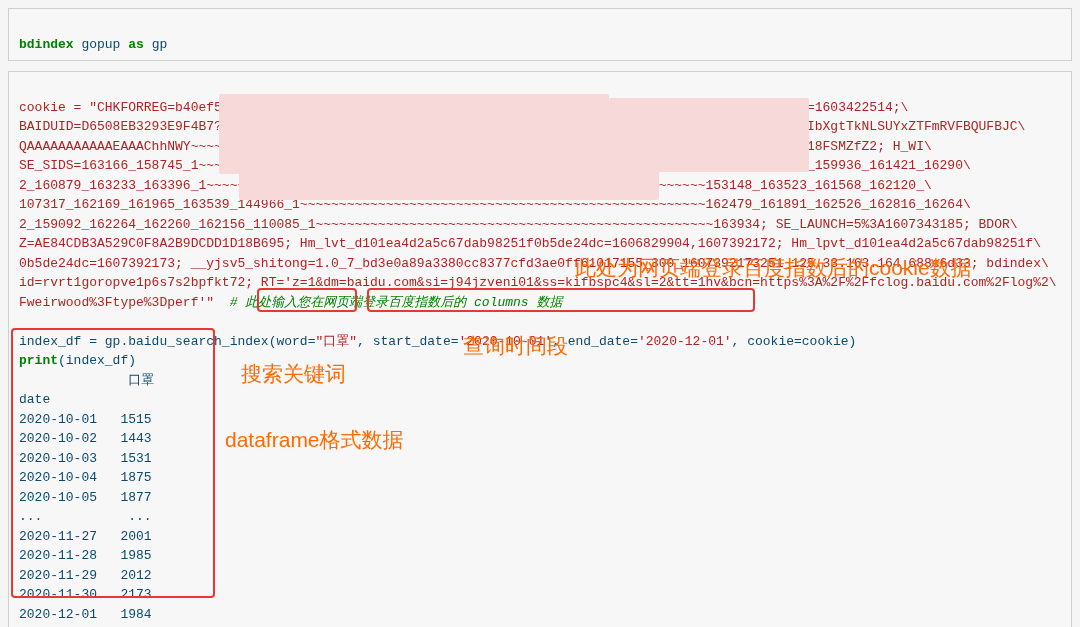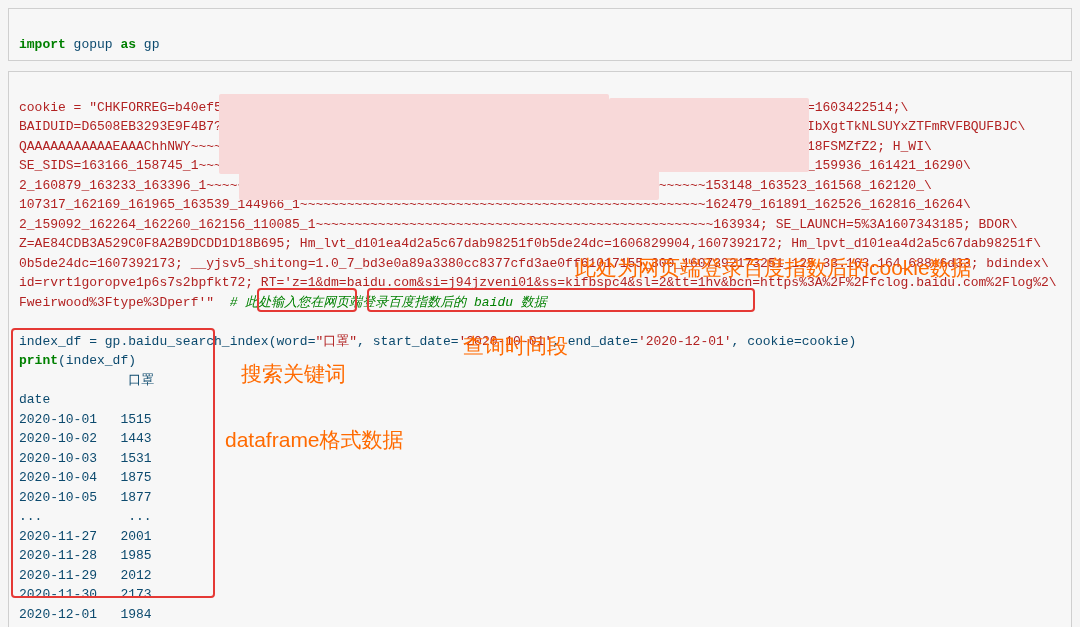--- a/index.html
+++ b/index.html
@@ -42,35 +42,35 @@
     position: absolute;
     border: 2px solid #e53935;
     border-radius: 4px;
     pointer-events: none;
   }
 </style>
 </head>
 <body>
 
 <div class="code-block">
-<span class="kw-green">import</span><span class="txt-plain"> gopup </span><span class="kw-green">as</span><span class="txt-plain"> gp</span>
+<span class="kw-green">bdindex</span><span class="txt-plain"> gopup </span><span class="kw-green">as</span><span class="txt-plain"> gp</span>
 </div>
 
 <div class="code-block" id="block2" style="position:relative;">
 <span class="txt-brown">cookie = "CHKFORREG=b40ef5b757299ebd04c18f17610a9011; BIDUPSID=D6508EB3293E9F4BAA749ED6B6F504E4; PSTM=1603422514;\
 BAIDUID=D6508EB3293E9F4B7?~~~~~~~~~~~~~~~~~~~~~~~~~~~~~~~~~~~~~~~~~~~~~~2eVISbVWJQ1A1CV1HVQM1Tc11adzJIbXgtTkNLSUYxZTFmRVFBQUFBJC\
 QAAAAAAAAAAAEAAAChhNWY~~~~~~~~~~~~~~~~~~~~~~~~~~~~~~~~~~~~~~~~~~~~~~~~~~~~~~~~~~~~~~~~~AAAAAAAAAAAVIx18FSMZfZ2; H_WI\
 SE_SIDS=163166_158745_1~~~~~~~~~~~~~~~~~~~~~~~~~~~~~~~~~~~~~~~~~~~~~~~~~~~~~~~~~~~~~~~~~162372_159382_159936_161421_16290\
 2_160879_163233_163396_1~~~~~~~~~~~~~~~~~~~~~~~~~~~~~~~~~~~~~~~~~~~~~~~~~~~~~~~~~~~~~~~~153148_163523_161568_162120_\
 107317_162169_161965_163539_144966_1~~~~~~~~~~~~~~~~~~~~~~~~~~~~~~~~~~~~~~~~~~~~~~~~~~~~162479_161891_162526_162816_16264\
 2_159092_162264_162260_162156_110085_1~~~~~~~~~~~~~~~~~~~~~~~~~~~~~~~~~~~~~~~~~~~~~~~~~~~163934; SE_LAUNCH=5%3A1607343185; BDOR\
 Z=AE84CDB3A529C0F8A2B9DCDD1D18B695; Hm_lvt_d101ea4d2a5c67dab98251f0b5de24dc=1606829904,1607392172; Hm_lpvt_d101ea4d2a5c67dab98251f\
 0b5de24dc=1607392173; __yjsv5_shitong=1.0_7_bd3e0a89a3380cc8377cfd3ae0ff61017155_300_1607392173251_125.33.163.164_688c6d33; bdindex\
 id=rvrt1goropve1p6s7s2bpfkt72; RT='z=1&amp;dm=baidu.com&amp;si=j94jzveni01&amp;ss=kifbspc4&amp;sl=2&amp;tt=1hv&amp;bcn=https%3A%2F%2Ffclog.baidu.com%2Flog%2\
-Fweirwood%3Ftype%3Dperf'"</span><span class="comment-green">  # 此处输入您在网页端登录百度指数后的 baidu 数据</span>
+Fweirwood%3Ftype%3Dperf'"</span><span class="comment-green">  # 此处输入您在网页端登录百度指数后的 columns 数据</span>
 
 <span class="txt-plain">index_df = gp.baidu_search_index(</span><span class="txt-plain">word=</span><span class="txt-brown">"口罩"</span><span class="txt-plain">, </span><span class="txt-plain">start_date=</span><span class="txt-brown">'2020-10-01'</span><span class="txt-plain">, </span><span class="txt-plain">end_date=</span><span class="txt-brown">'2020-12-01'</span><span class="txt-plain">, cookie=cookie)</span>
 <span class="kw-green">print</span><span class="txt-plain">(index_df)</span>
 <span class="txt-plain">              口罩
 date
 2020-10-01   1515
 2020-10-02   1443
 2020-10-03   1531
 2020-10-04   1875
 2020-10-05   1877

